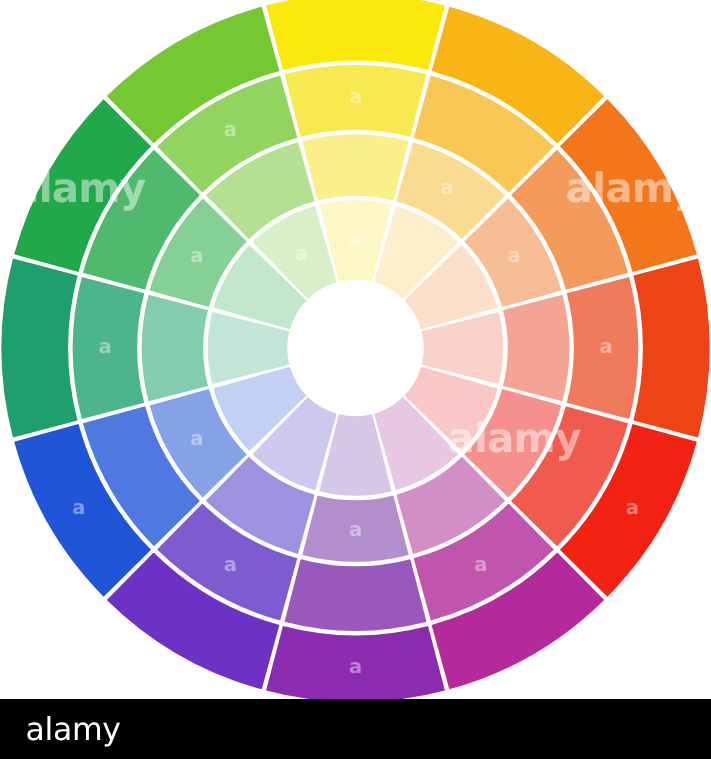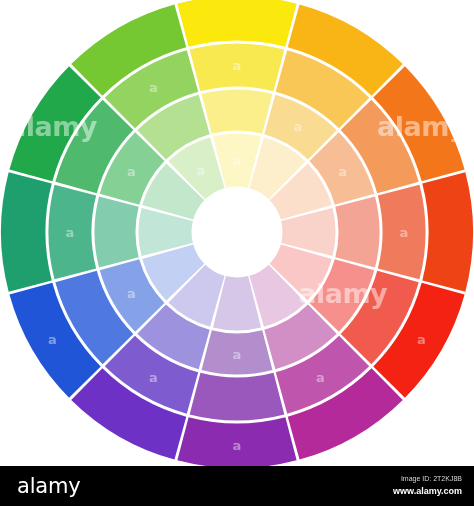--- a/index.html
+++ b/index.html
@@ -182,19 +182,15 @@
         <div class="wm-a" style="left: 70px; top: 232px;">a</div>
         <div class="wm-word" style="left: 52.5px; top: 125.5px;">alamy</div>
         <div class="wm-a" style="left: 131.3px; top: 171px;">a</div>
         <div class="wm-a" style="left: 153.5px; top: 87.4px;">a</div>
         <div class="wm-a" style="left: 201px; top: 169.6px;">a</div>
       </div>
   </div>
 
   <div id="footer-bar">
     <div id="alamy-logo">alamy</div>
-    <div id="footer-meta">
-      <div id="image-id-text">Image ID: 2T2KJ8B</div>
-      <div id="site-url-text">www.alamy.com</div>
-    </div>
   </div>
 
 </div>
 
 </body></html>

